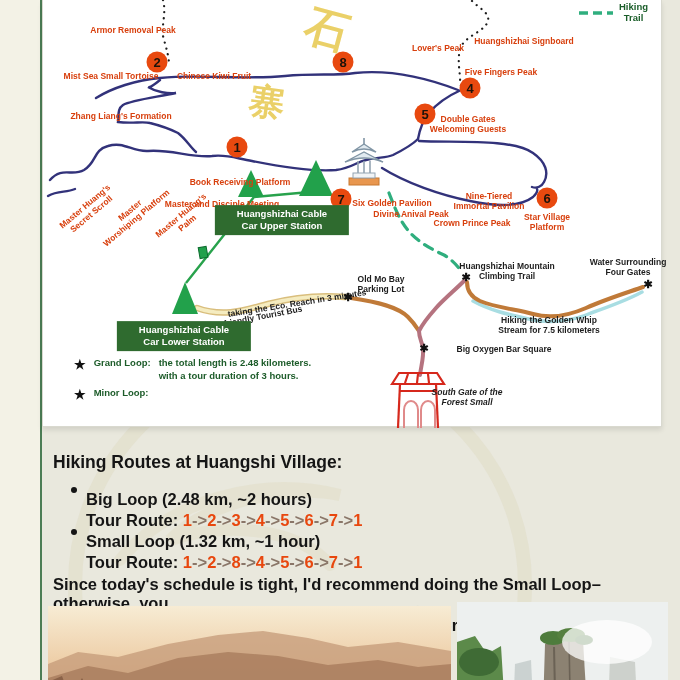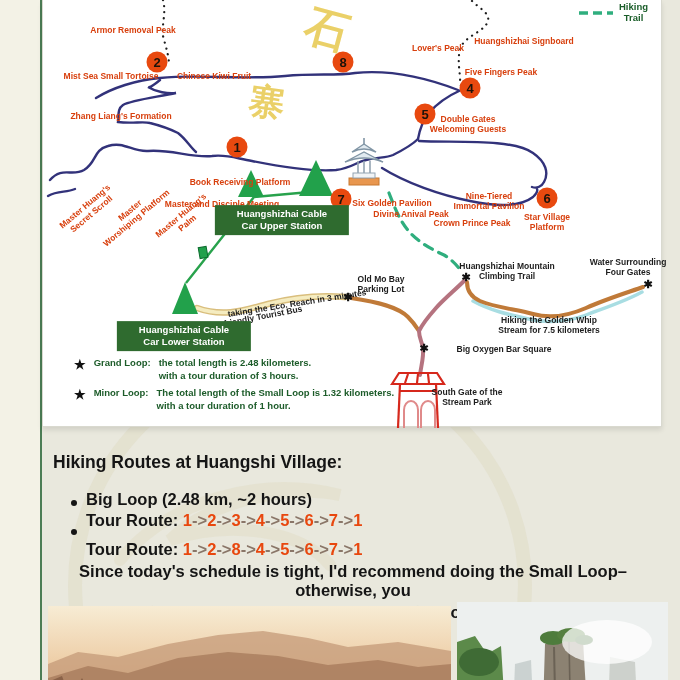--- a/index.html
+++ b/index.html
@@ -25,27 +25,27 @@
                white-space:nowrap;}
   .legend-trail{position:absolute;left:578px;top:2px;display:flex;align-items:center;gap:5px;
                 color:#1b5e2a;font-weight:bold;font-size:9.5px;line-height:1.15;text-align:center;}
   .loop-item{position:absolute;left:74px;display:flex;gap:8px;align-items:flex-start;
              color:#1d5c2a;font-weight:bold;font-size:9.5px;line-height:1.35;}
   .loop-item .star{color:#111;font-size:13px;line-height:1;margin-top:1px;}
   .loop-item .loop-label{min-width:54px;white-space:nowrap;}
   .loop-item .loop-lines{white-space:nowrap;}
   #routes{position:absolute;left:53px;top:452px;width:600px;color:#151515;font-weight:bold;}
   #routes .title{font-size:17.5px;margin-bottom:17px;}
-  .bullet-row{display:flex;align-items:flex-end;font-size:16.5px;margin:2px 0 0 18px;}
+  .bullet-row{display:flex;align-items:flex-start;font-size:16.5px;margin:2px 0 0 18px;}
   .bullet-row .dot{width:6px;height:6px;border-radius:50%;background:#151515;margin-right:9px;
                    position:relative;top:-3px;flex:none;}
   .tour-row{font-size:16.5px;margin:2px 0 2px 33px;}
   .seq .num{color:#e8470e;}
   .seq .arw{color:#8a7668;}
-  .note{font-size:16.5px;margin-top:3px;text-align:center;}
+  .note{font-size:16.5px;margin-top:3px;}
   .photo{position:absolute;overflow:hidden;}
   #photo-left{left:48px;top:606px;width:403px;height:74px;}
   #photo-right{left:457px;top:602px;width:211px;height:78px;}
 </style>
 </head>
 <body>
 
 <div id="page">
   <div id="left-strip"></div>
 
@@ -214,23 +214,23 @@
       <div class="mlabel black" style="position: absolute; left: 263px; top: 316px; transform: translate(-50%, -50%) rotate(-11deg);">
         <div>friendly Tourist Bus</div>
       </div>
       <div class="mlabel black" style="position: absolute; left: 549px; top: 325px;">
         <div>Hiking the Golden Whip</div>
         <div>Stream for 7.5 kilometers</div>
       </div>
       <div class="mlabel black" style="position: absolute; left: 472px; top: 349px; margin-left: 32px;">
         <div>Big Oxygen Bar Square</div>
       </div>
-      <div class="mlabel black" style="position: absolute; left: 467px; top: 397px;">
+      <div class="mlabel black" style="position: absolute; left: 467px; top: 397px; font-style: italic;">
         <div>South Gate of the</div>
-        <div>Stream Park</div>
+        <div>Forest Small</div>
       </div>
       <div class="marker" style="position: absolute; left: 237px; top: 147px;">1</div>
       <div class="marker" style="position: absolute; left: 157px; top: 62px;">2</div>
       <div class="marker" style="position: absolute; left: 470px; top: 88px;">4</div>
       <div class="marker" style="position: absolute; left: 425px; top: 114px;">5</div>
       <div class="marker" style="position: absolute; left: 547px; top: 198px;">6</div>
       <div class="marker" style="position: absolute; left: 341px; top: 199px;">7</div>
       <div class="marker" style="position: absolute; left: 343px; top: 62px;">8</div>
       <div class="map-star" style="position: absolute; left: 348px; top: 297px;">✱</div>
       <div class="map-star" style="position: absolute; left: 466px; top: 277px;">✱</div>
@@ -253,38 +253,35 @@
     <span class="star">★</span>
     <span class="loop-label">Grand Loop:</span>
     <span class="loop-lines">
       <div>the total length is 2.48 kilometers.</div>
       <div>with a tour duration of 3 hours.</div>
     </span>
   </div>
   <div class="loop-item" style="top:387px">
     <span class="star">★</span>
     <span class="loop-label">Minor Loop:</span>
-    <span class="loop-lines">
-      <div>The total length of the Small Loop is 1.32 kilometers.</div>
-      <div>with a tour duration of 1 hour.</div>
-    </span>
   </div>
 
   <div id="routes">
     <div class="title">Hiking Routes at Huangshi Village:</div>
     <div class="bullet-row">
       <span class="dot"></span>
       <span>Big Loop (2.48 km, ~2 hours)</span>
     </div>
     <div class="tour-row">
       <span>Tour Route:</span>
       <span class="seq" id="seq0"><span class="num">1</span><span class="arw">-&gt;</span><span class="num">2</span><span class="arw">-&gt;</span><span class="num">3</span><span class="arw">-&gt;</span><span class="num">4</span><span class="arw">-&gt;</span><span class="num">5</span><span class="arw">-&gt;</span><span class="num">6</span><span class="arw">-&gt;</span><span class="num">7</span><span class="arw">-&gt;</span><span class="num">1</span></span>
     </div>
     <div class="bullet-row">
       <span class="dot"></span>
+      <span>Small Loop (1.32 km, ~1 hour)</span>
     </div>
     <div class="tour-row">
       <span>Tour Route:</span>
       <span class="seq" id="seq1"><span class="num">1</span><span class="arw">-&gt;</span><span class="num">2</span><span class="arw">-&gt;</span><span class="num">8</span><span class="arw">-&gt;</span><span class="num">4</span><span class="arw">-&gt;</span><span class="num">5</span><span class="arw">-&gt;</span><span class="num">6</span><span class="arw">-&gt;</span><span class="num">7</span><span class="arw">-&gt;</span><span class="num">1</span></span>
     </div>
     <div class="note">Since today's schedule is tight, I'd recommend doing the Small Loop–otherwise, you</div>
     <div class="note">might not have enough time for the rest of the itinerary!</div>
   </div>
 
   <div class="photo" id="photo-left">

